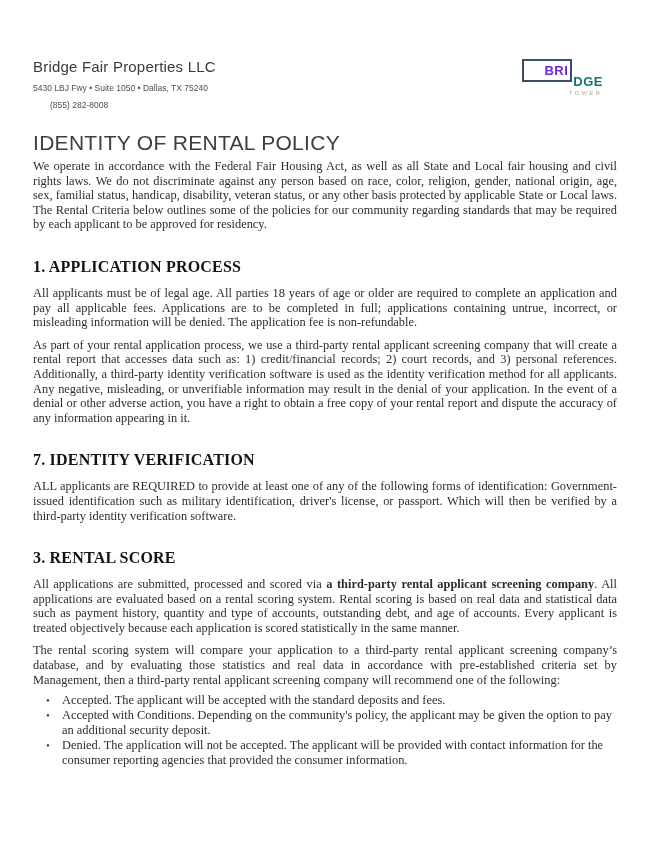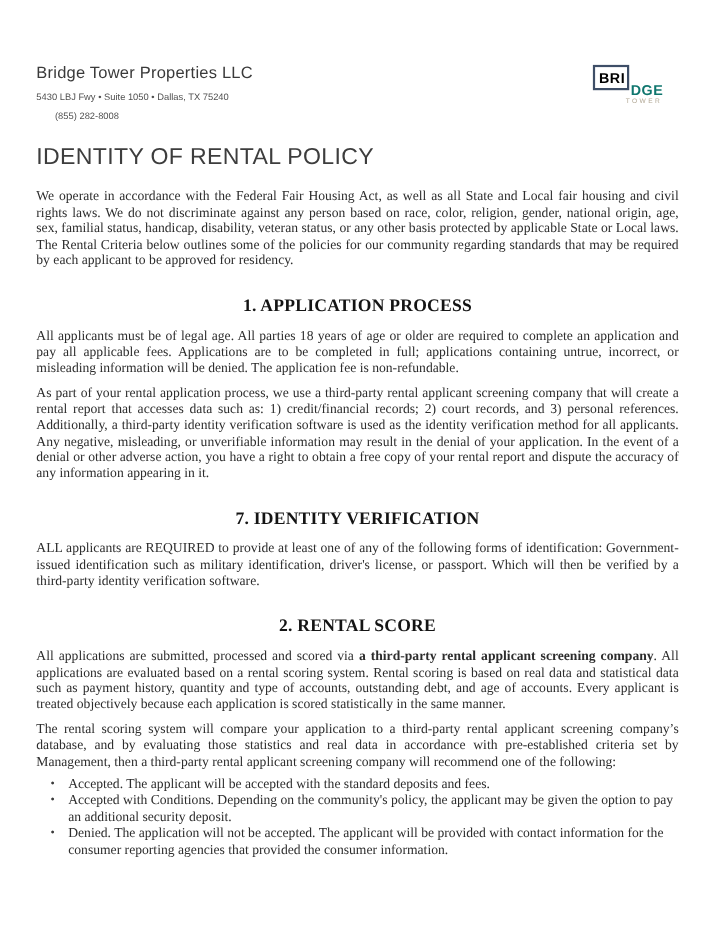--- a/index.html
+++ b/index.html
@@ -34,22 +34,22 @@
   
   .logo { margin-top: -6px; margin-right: 14px; text-align: right; }
   .logo-row {
     display: inline-flex; align-items: center;
     font-family: "Liberation Sans", sans-serif;
     font-size: 13px; font-weight: 600; letter-spacing: 0.5px;
   }
   .logo-box {
     display: inline-block;
     border: 2px solid #3e4e67;
-    color: #000000;
-    padding: 3px 2px 3px 3px;
+    color: #6d28d9;
+    padding: 3px 2px 3px 20px;
     line-height: 13px;
   }
   .logo-rest { color: #0f766e; margin-left: 1px; margin-top: 22px; }
   .logo-sub {
     font-family: "Liberation Sans", sans-serif;
     font-size: 6px; letter-spacing: 2.2px;
     color: #b1a794; margin-top: 1px; margin-right: 1px;
   }
 
   
@@ -60,27 +60,26 @@
     margin: 21px 0 0 0;
   }
 
   
   .body {
     font-size: 12.4px; line-height: 14.6px;
     color: #2d2d2d;
     text-align: justify;
     margin: 8px 0 0 0;
   }
-  .intro { margin-top: 16px; }
+  .intro { margin-top: 4px; }
   .section-heading {
     font-family: "Liberation Serif", serif;
     font-size: 16px; font-weight: 700;
     color: #141414; letter-spacing: 0.2px;
     margin: 26px 0 0 0;
-    text-align: center;
   }
   .section-heading + .body { margin-top: 10px; }
   .semibold { font-weight: 700; }
 
   
   .bullets { list-style: none; margin: 6px 0 0 0; padding: 0 0 0 13px; }
   .bullets li {
     display: flex;
     font-size: 12.4px; line-height: 15px;
     color: #2d2d2d;
@@ -92,21 +91,21 @@
   }
   .bullets .bullet-text { flex: 1; }
 </style>
 </head>
 <body>
 
 <div class="page">
 
   <div class="header">
     <div class="header-left">
-      <div class="company-name">Bridge Tower Properties LLC</div>
+      <div class="company-name">Bridge Fair Properties LLC</div>
       <div class="company-address">5430 LBJ Fwy • Suite 1050 • Dallas, TX 75240</div>
       <div class="company-phone">(855) 282-8008</div>
     </div>
     <div class="logo">
       <div class="logo-row">
         <span class="logo-box">BRI</span>
           <span class="logo-rest">DGE</span>
       </div>
       <div class="logo-sub">TOWER</div>
     </div>
@@ -121,21 +120,21 @@
     <p class="body">All applicants must be of legal age. All parties 18 years of age or older are required to complete an application and pay all applicable fees. Applications are to be completed in full; applications containing untrue, incorrect, or misleading information will be denied. The application fee is non-refundable.</p>
     <p class="body">As part of your rental application process, we use a third-party rental applicant screening company that will create a rental report that accesses data such as: 1) credit/financial records; 2) court records, and 3) personal references. Additionally, a third-party identity verification software is used as the identity verification method for all applicants. Any negative, misleading, or unverifiable information may result in the denial of your application. In the event of a denial or other adverse action, you have a right to obtain a free copy of your rental report and dispute the accuracy of any information appearing in it.</p>
   </section>
 
   <section>
     <h2 class="section-heading">7. IDENTITY VERIFICATION</h2>
     <p class="body">ALL applicants are REQUIRED to provide at least one of any of the following forms of identification: Government-issued identification such as military identification, driver's license, or passport. Which will then be verified by a third-party identity verification software.</p>
   </section>
 
   <section>
-    <h2 class="section-heading">2. RENTAL SCORE</h2>
+    <h2 class="section-heading">3. RENTAL SCORE</h2>
     <p class="body"><span>All applications are submitted, processed and scored via </span><span class="semibold">a third-party rental applicant screening company</span><span>. All applications are evaluated based on a rental scoring system. Rental scoring is based on real data and statistical data such as payment history, quantity and type of accounts, outstanding debt, and age of accounts. Every applicant is treated objectively because each application is scored statistically in the same manner.</span></p>
     <p class="body">The rental scoring system will compare your application to a third-party rental applicant screening company’s database, and by evaluating those statistics and real data in accordance with pre-established criteria set by Management, then a third-party rental applicant screening company will recommend one of the following:</p>
     <ul class="bullets">
       <li>
         <span class="dot">•</span>
         <span class="bullet-text">Accepted. The applicant will be accepted with the standard deposits and fees.</span>
       </li>
       <li>
         <span class="dot">•</span>
         <span class="bullet-text">Accepted with Conditions. Depending on the community's policy, the applicant may be given the option to pay an additional security deposit.</span>

